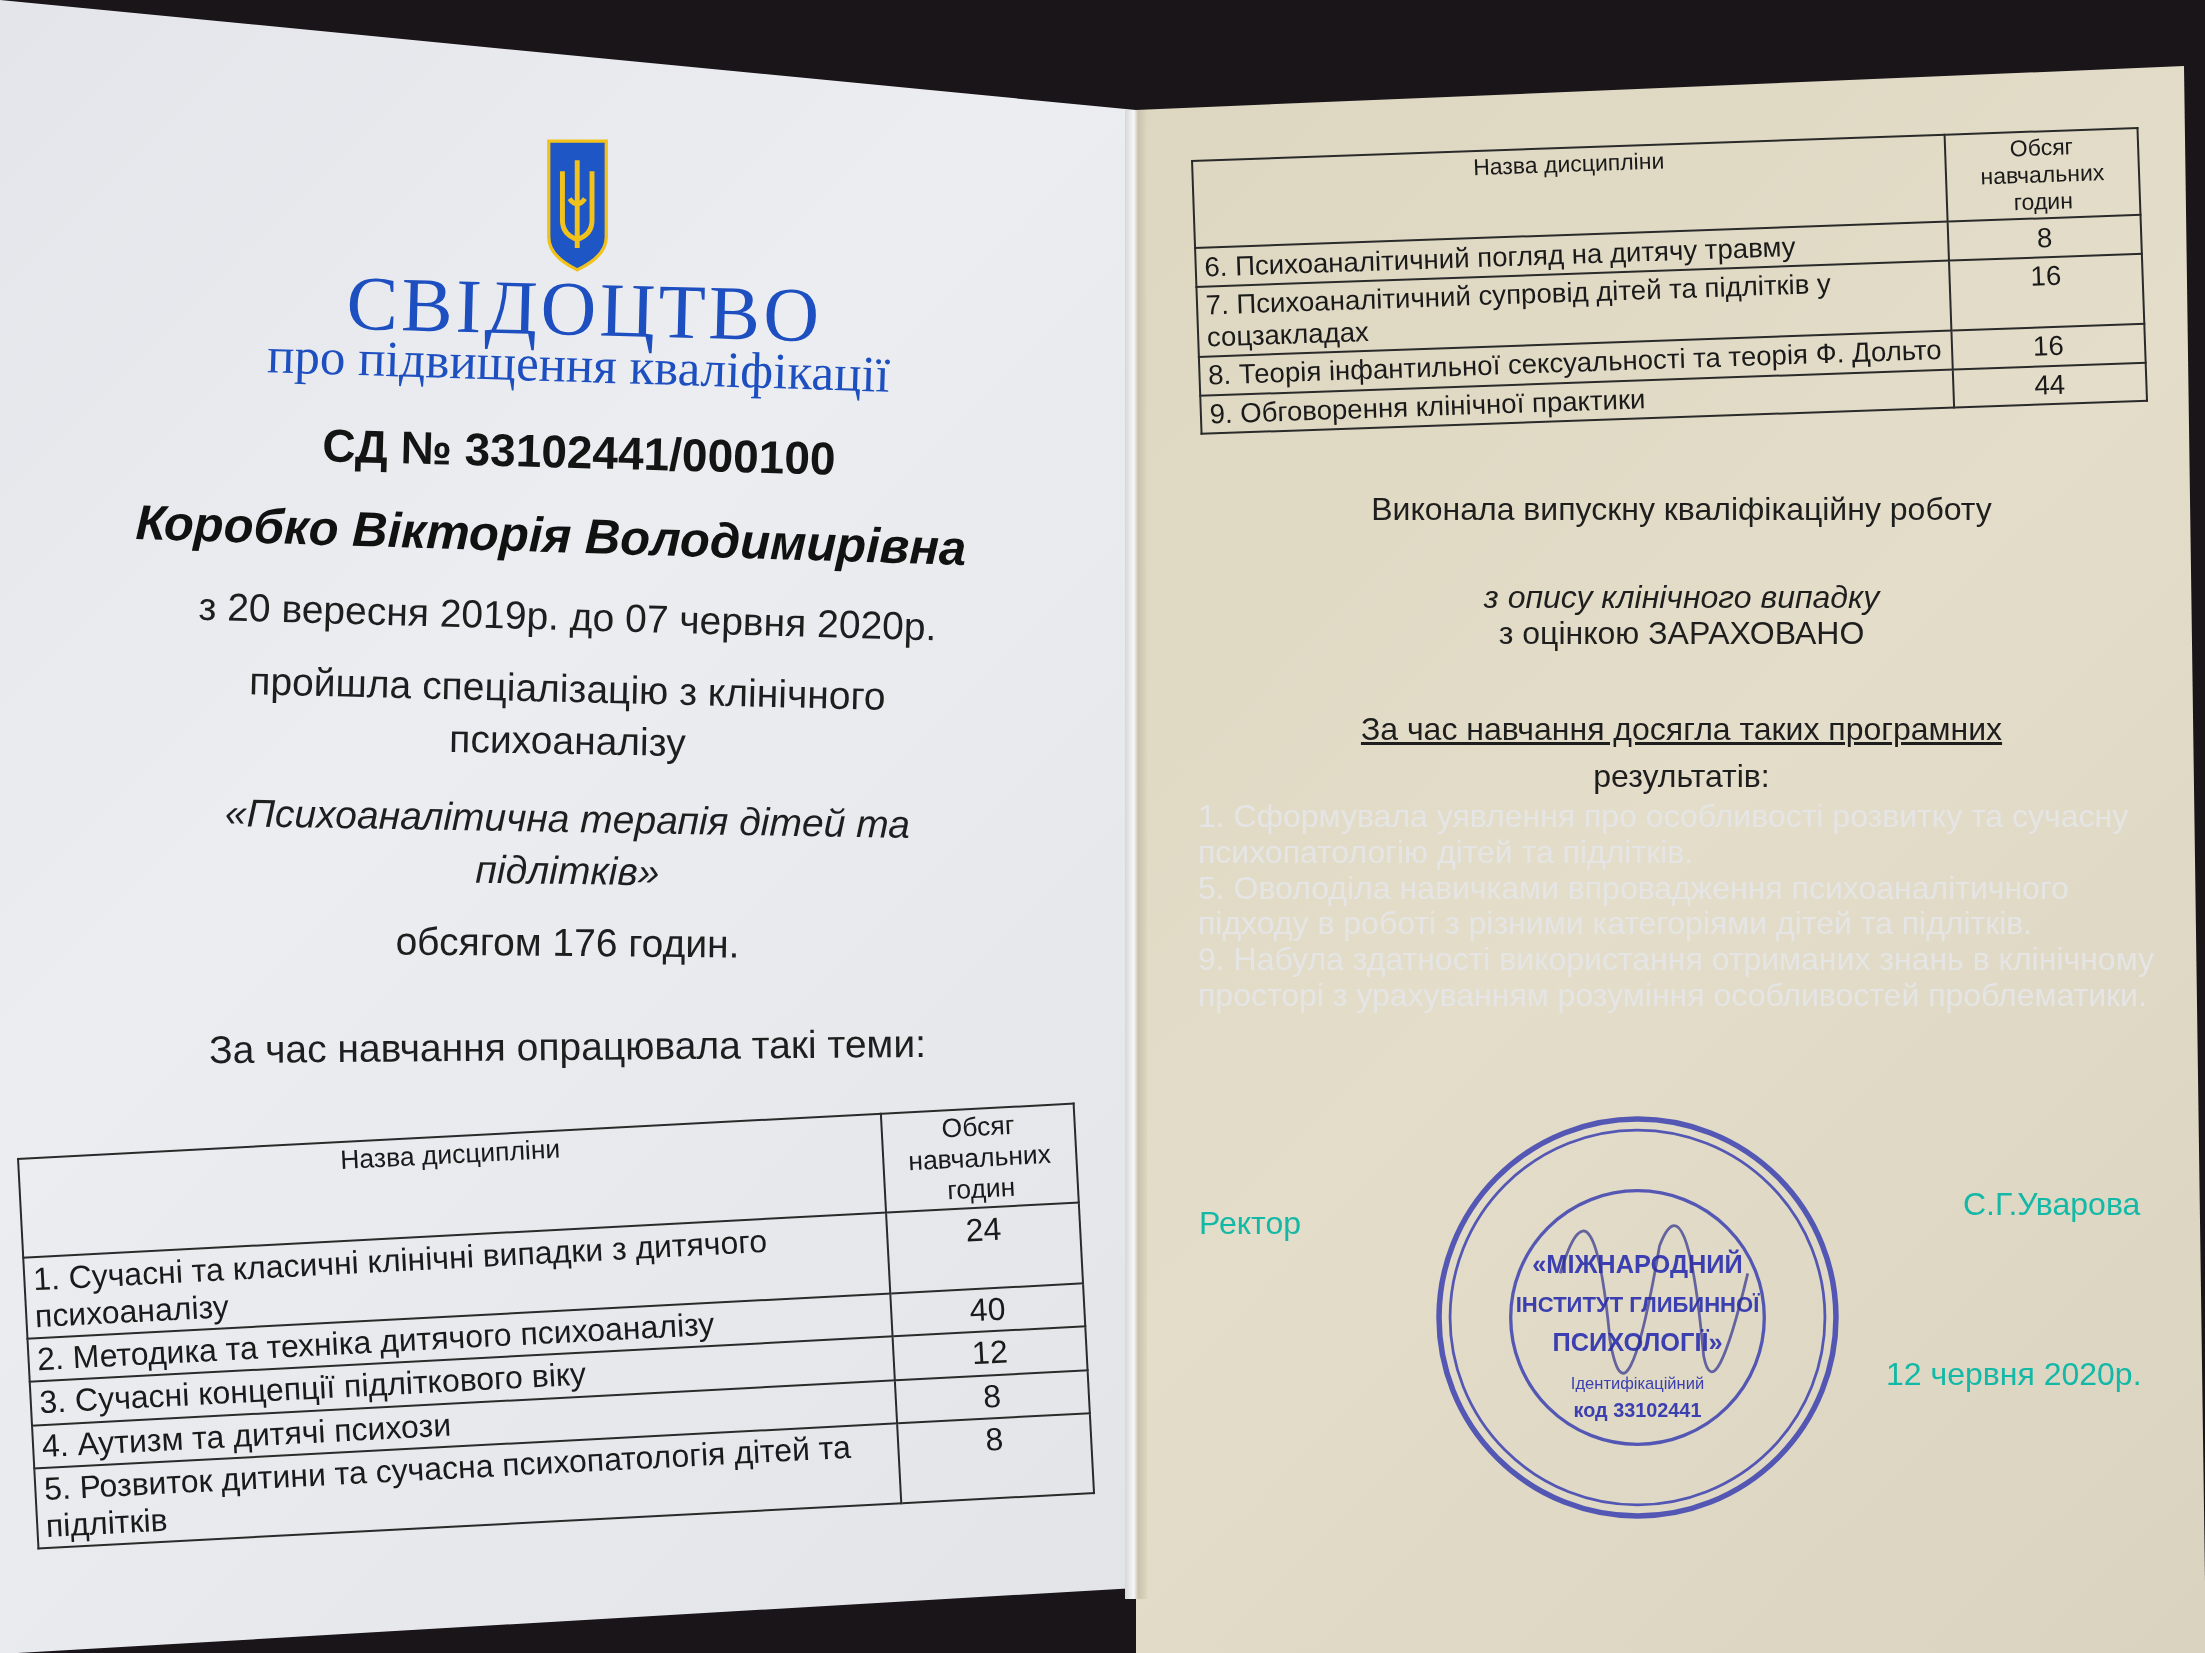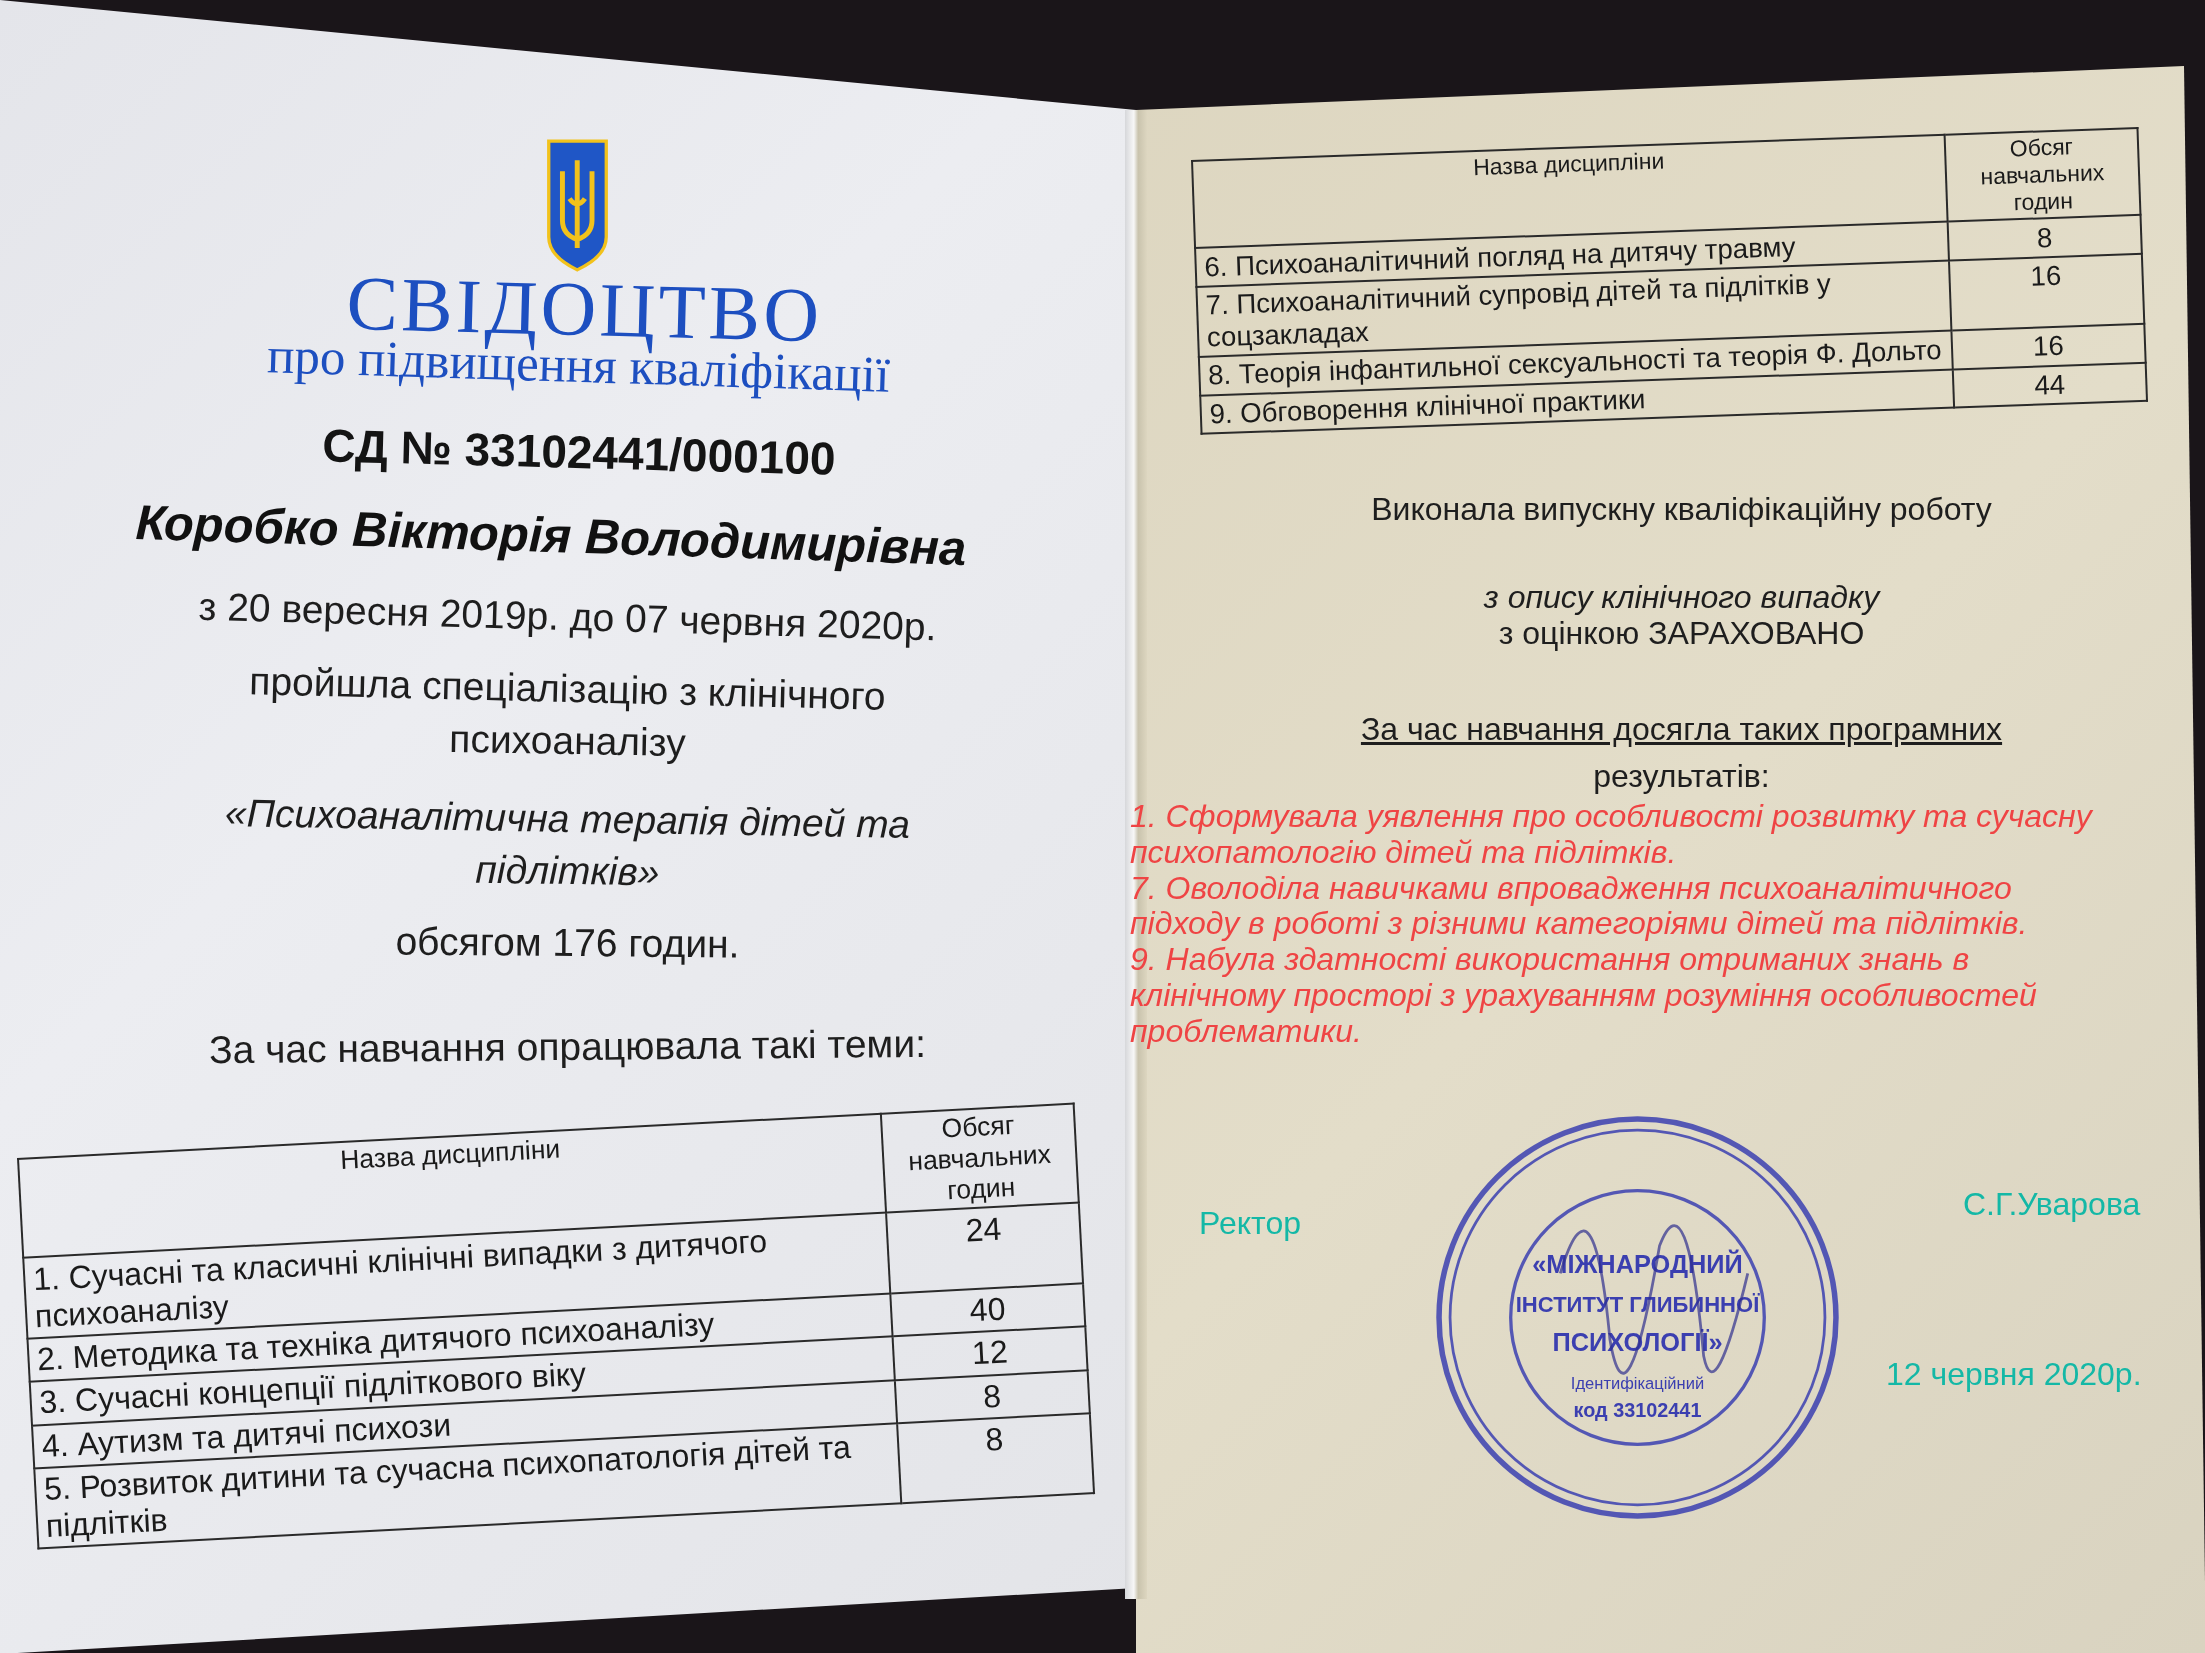--- a/index.html
+++ b/index.html
@@ -59,21 +59,21 @@
   }
   table.disc td, table.disc th {
     border:2.2px solid #2a2a2a; vertical-align:top; padding:2.2px 7.7px;
   }
   table.disc th { font-weight:normal; font-size:26.5px; }
   table.disc td.hrs { text-align:center; width:176px; }
   .tbl-left { left:16.5px; top:1158px; width:1059px; transform:rotate(-3deg); transform-origin:left top; }
   .tbl-right { left:1191px; top:160px; width:948px; transform:rotate(-2deg); transform-origin:left top; font-size:27.6px !important; }
   .tbl-right th { font-size:23px !important; }
   .right-line { position:absolute; font-size:32px; color:#1e1e1e; text-align:center; width:827px; left:1268px; }
-  .results { position:absolute; left:1130px; top:799px; width:981px; font-size:32px; color:#ef4444; line-height:1.12;font-style:italic; }
+  .results { position:absolute; left:1198px; top:799px; width:981px; font-size:32px; color:#e5e5e5; line-height:1.12; }
   .results div { margin:0; }
   .sig-label { position:absolute; font-size:32px; color:#14b8a6; }
   .stamp {
     position:absolute; left:1428px; top:1108px; width:419px; height:419px;
   }
 </style>
 </head>
 <body>
 
 <div class="page page-left"></div>
@@ -153,21 +153,21 @@
   </table>
 
 <div class="right-line" style="top:491px;">Виконала випускну кваліфікаційну роботу</div>
 <div class="right-line italic" style="top:551px;margin-top:28px;">з опису клінічного випадку</div>
 <div class="right-line" style="top:615px;">з оцінкою ЗАРАХОВАНО</div>
 <div class="right-line" style="top:711px;text-decoration:underline;">За час навчання досягла таких програмних</div>
 <div class="right-line" style="top:758px;">результатів:</div>
 
 <div class="results">
   <div>1. Сформувала уявлення про особливості розвитку та сучасну психопатологію дітей та підлітків.</div>
-  <div>7. Оволоділа навичками впровадження психоаналітичного підходу в роботі з різними категоріями дітей та підлітків.</div>
+  <div>5. Оволоділа навичками впровадження психоаналітичного підходу в роботі з різними категоріями дітей та підлітків.</div>
   <div>9. Набула здатності використання отриманих знань в клінічному просторі з урахуванням розуміння особливостей проблематики.</div>
 </div>
 
 <div class="sig-label" style="left:1199px;top:1205px;">Ректор</div>
 <div class="sig-label" style="left:1963px;top:1186px;">С.Г.Уварова</div>
 <div class="sig-label" style="left:1886px;top:1356px;">12 червня 2020р.</div>
 
 <svg class="stamp" viewBox="0 0 760 760">
   <circle cx="380" cy="380" r="360" fill="none" stroke="#3b3fb0" stroke-width="10" opacity="0.85"></circle>
   <circle cx="380" cy="380" r="340" fill="none" stroke="#3b3fb0" stroke-width="5" opacity="0.85"></circle>

